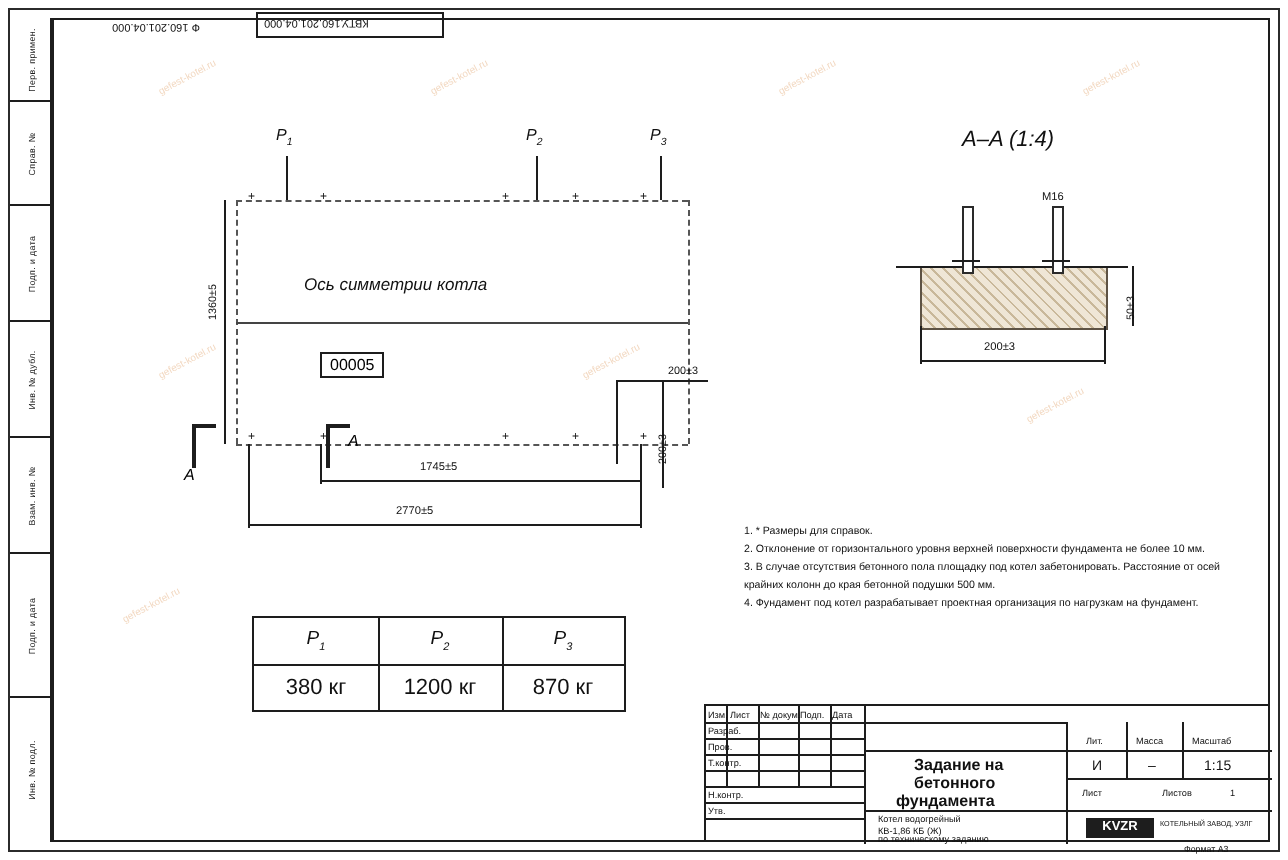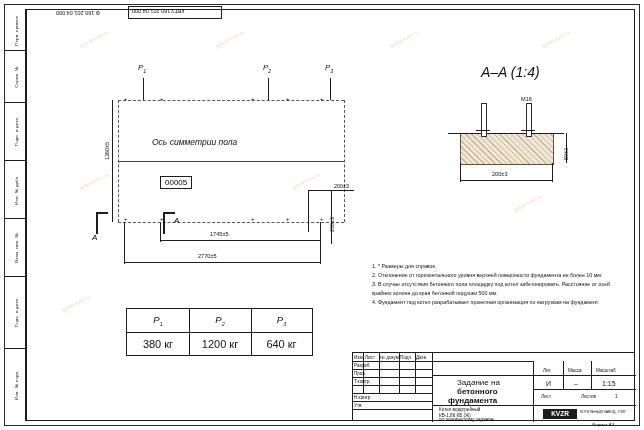--- a/index.html
+++ b/index.html
@@ -100,21 +100,21 @@
   <div class="ln" style="left:143px;top:78px;width:1px;height:22px;"></div>
   <div class="txt" style="left:138px;top:63px;font-size:8px;font-style:italic;"><span>P</span><sub class="small">1</sub></div>
 
   <div class="ln" style="left:268px;top:78px;width:1px;height:22px;"></div>
   <div class="txt" style="left:263px;top:63px;font-size:8px;font-style:italic;"><span>P</span><sub class="small">2</sub></div>
 
   <div class="ln" style="left:330px;top:78px;width:1px;height:22px;"></div>
   <div class="txt" style="left:325px;top:63px;font-size:8px;font-style:italic;"><span>P</span><sub class="small">3</sub></div>
 
   <div class="ln" style="left:118px;top:161px;width:226px;height:1px;background:#444;"></div>
-  <div class="txt" style="left:152px;top:137px;font-size:8.5px;font-style:italic;">Ось симметрии пола</div>
+  <div class="txt" style="left:152px;top:137px;font-size:8.5px;font-style:italic;">Ось симметрии котла</div>
 
   <div class="zerobox"><span>00005</span></div>
 
   <div class="ln" style="left:96px;top:212px;width:1.6px;height:22px;"></div>
   <div class="ln" style="left:96px;top:212px;width:12px;height:1.6px;"></div>
   <div class="arrowlbl" style="left:92px;top:233px;">A</div>
 
   <div class="ln" style="left:163px;top:212px;width:1.6px;height:22px;"></div>
   <div class="ln" style="left:163px;top:212px;width:12px;height:1.6px;"></div>
   <div class="arrowlbl" style="left:174px;top:216px;">A</div>
@@ -132,21 +132,21 @@
   <div class="ln" style="left:320px;top:240px;width:1px;height:24px;"></div>
   <div class="txt" style="left:198px;top:253px;font-size:5.6px;">2770±5</div>
 
   <div class="ln" style="left:308px;top:190px;width:46px;height:1px;"></div>
   <div class="ln" style="left:308px;top:190px;width:1px;height:42px;"></div>
   <div class="ln" style="left:331px;top:190px;width:1px;height:54px;"></div>
   <div class="txt" style="left:334px;top:183px;font-size:5.4px;">200±3</div>
   <div class="ln" style="left:331px;top:214px;width:1px;height:30px;"></div>
   <div class="txt" style="left:329px;top:232px;font-size:5.4px;transform:rotate(-90deg);transform-origin:left top;">200±3</div>
 
-  <div class="txt" style="left:481px;top:64px;font-size:14px;font-style:italic;">A–A (1:4)</div>
+  <div class="txt" style="left:481px;top:64px;font-size:11px;font-style:italic;">A–A (1:4)</div>
 
   <div class="secthatch" style="left:460px;top:133px;width:92px;height:30px;"></div>
   <div class="ln" style="left:448px;top:133px;width:116px;height:1.3px;"></div>
 
   <div class="anchor" style="left:481px;top:103px;width:4px;height:32px;"></div>
   <div class="anchor" style="left:526px;top:103px;width:4px;height:32px;"></div>
   <div class="ln" style="left:476px;top:130px;width:14px;height:1px;"></div>
   <div class="ln" style="left:521px;top:130px;width:14px;height:1px;"></div>
 
   <div class="txt" style="left:521px;top:96px;font-size:5.6px;">M16</div>
@@ -163,21 +163,21 @@
     <div class="vl" style="left:62px;"></div>
     <div class="vl" style="left:124px;"></div>
     <div class="hl"></div>
 
     <div class="cellt" style="left:0;top:5px;width:62px;font-style:italic;"><span>P</span><sub style="font-size:5.5px">1</sub></div>
     <div class="cellt" style="left:62px;top:5px;width:62px;font-style:italic;"><span>P</span><sub style="font-size:5.5px">2</sub></div>
     <div class="cellt" style="left:124px;top:5px;width:61px;font-style:italic;"><span>P</span><sub style="font-size:5.5px">3</sub></div>
 
     <div class="cellt" style="left:0;top:29px;width:62px;font-size:11px;">380 кг</div>
     <div class="cellt" style="left:62px;top:29px;width:62px;font-size:11px;">1200 кг</div>
-    <div class="cellt" style="left:124px;top:29px;width:61px;font-size:11px;">640 кг</div>
+    <div class="cellt" style="left:124px;top:29px;width:61px;font-size:11px;">870 кг</div>
   </div>
 
   <div class="notes">
     <p>1. * Размеры для справок.</p>
     <p>2. Отклонение от горизонтального уровня верхней поверхности фундамента не более 10 мм.</p>
     <p>3. В случае отсутствия бетонного пола площадку под котел забетонировать. Расстояние от осей крайних колонн до края бетонной подушки 500 мм.</p>
     <p>4. Фундамент под котел разрабатывает проектная организация по нагрузкам на фундамент.</p>
   </div>
 
   <div class="tb">
@@ -211,21 +211,21 @@
     <div class="c" style="left:47px;top:1.5px;">Подп.</div>
     <div class="c" style="left:63px;top:1.5px;">Дата</div>
 
     <div class="c" style="left:1px;top:9.5px;">Разраб.</div>
     <div class="c" style="left:1px;top:17.5px;">Пров.</div>
     <div class="c" style="left:1px;top:25.5px;">Т.контр.</div>
     <div class="c" style="left:1px;top:41.5px;">Н.контр.</div>
     <div class="c" style="left:1px;top:49.5px;">Утв.</div>
 
 
-    <div class="c" style="left:104px;top:25px;font-size:8px;font-weight:normal;">Задание на</div>
+    <div class="c" style="left:104px;top:25px;font-size:8px;font-weight:bold;">Задание на</div>
     <div class="c" style="left:104px;top:34px;font-size:8px;font-weight:bold;">бетонного</div>
     <div class="c" style="left:95px;top:43px;font-size:8px;font-weight:bold;">фундамента</div>
 
     <div class="c" style="left:190px;top:15px;">Лит.</div>
     <div class="c" style="left:215px;top:15px;">Масса</div>
     <div class="c" style="left:243px;top:15px;">Масштаб</div>
     <div class="c" style="left:193px;top:27px;font-size:7px;">И</div>
     <div class="c" style="left:221px;top:27px;font-size:7px;">–</div>
     <div class="c" style="left:249px;top:27px;font-size:7px;">1:15</div>
 

